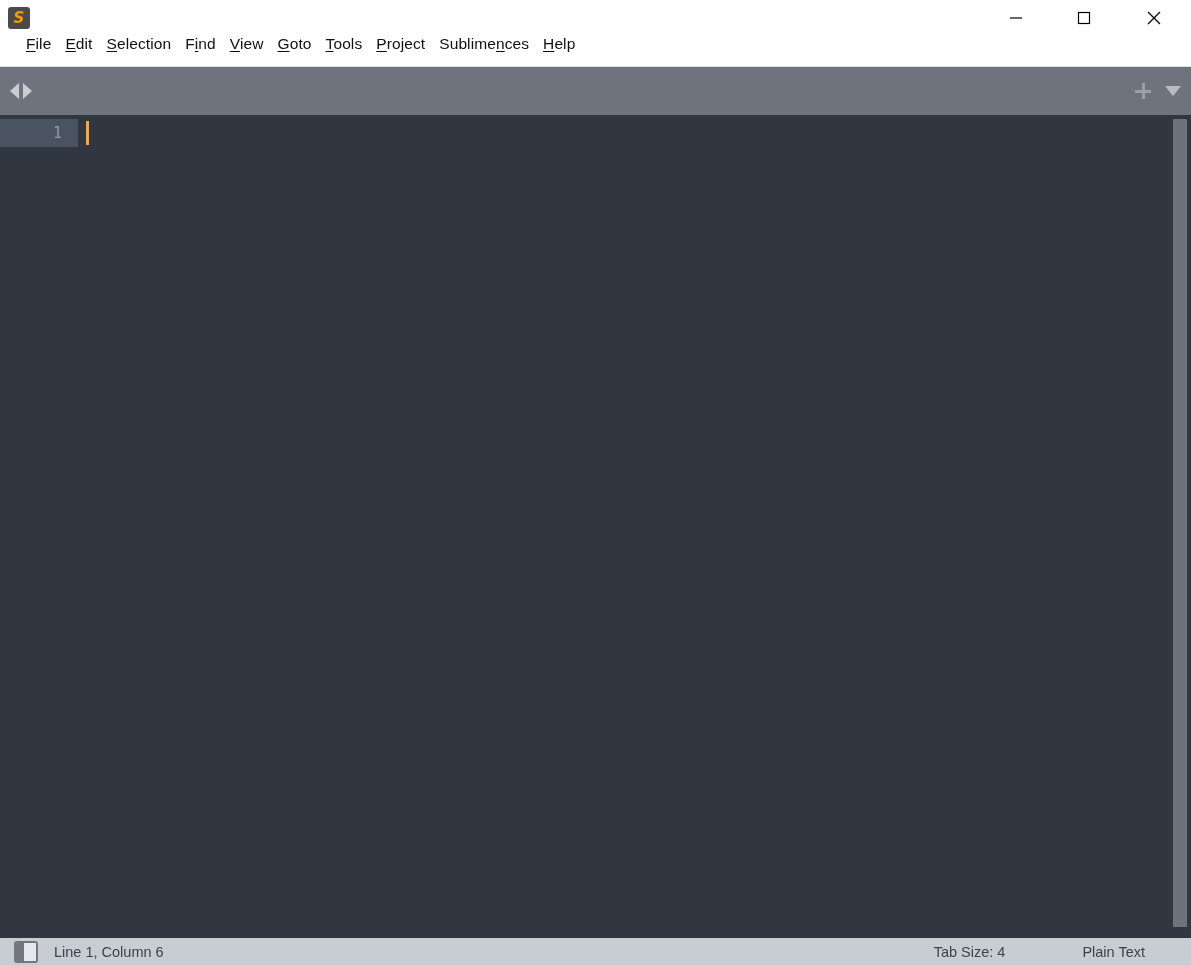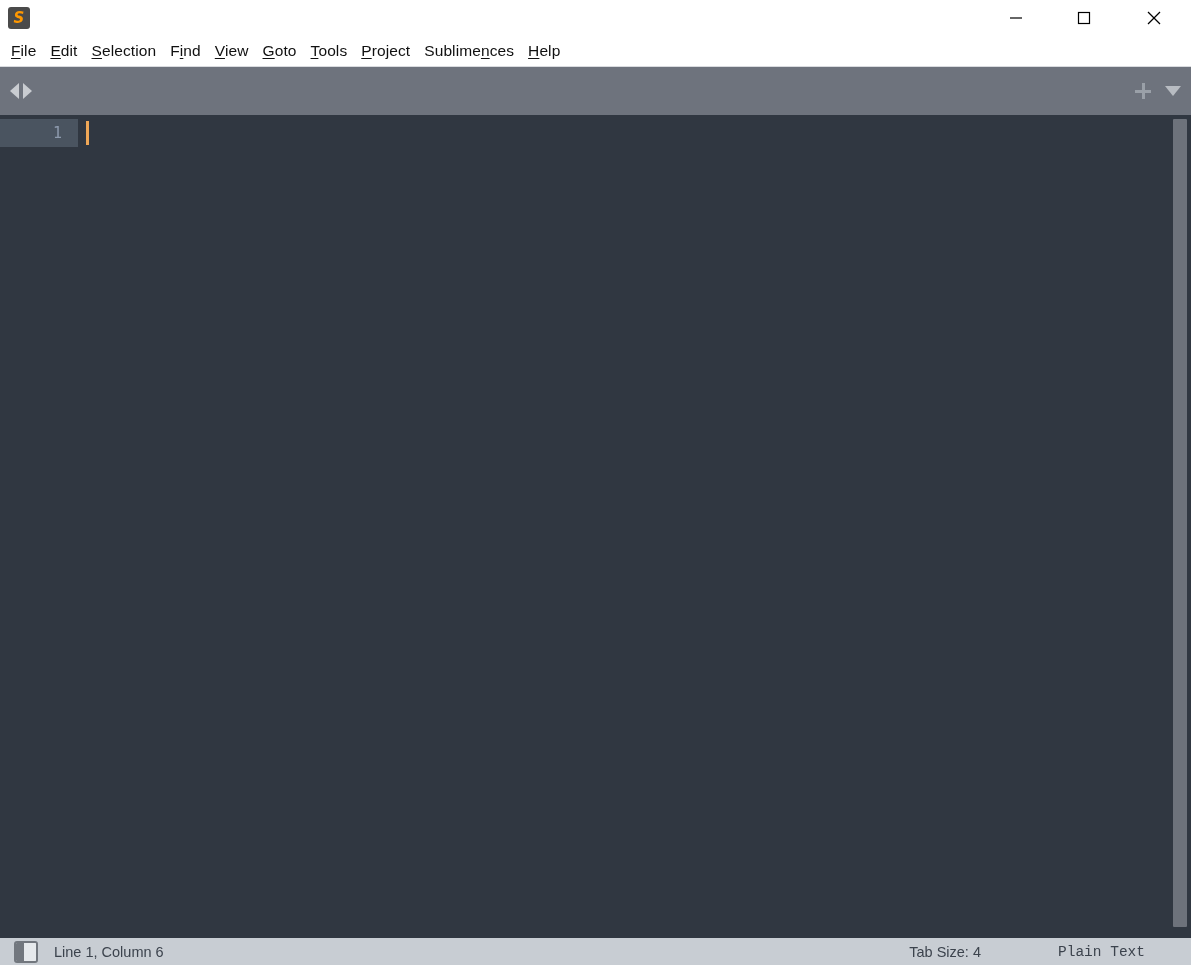--- a/index.html
+++ b/index.html
@@ -76,22 +76,22 @@
   .wc svg { display: block; }
   .wc-min { margin-right: 22px; }
   .wc-max { margin-right: 24px; }
   .wc-close { margin-right: 14px; }
 
   
   .menubar {
     height: 30px;
     background: #ffffff;
     display: flex;
-    align-items: center;
-    padding-left: 4px;
+    align-items: flex-start;
+    padding-left: 19px;
     flex: none;
   }
   .menu-item {
     font-size: 15.5px;
     color: #101010;
     padding: 0 7px;
     white-space: nowrap;
     line-height: 1;
     letter-spacing: 0.1px;
   }
@@ -233,21 +233,21 @@
   .status-line-col {
     margin-left: 16px;
     white-space: nowrap;
   }
   .status-right {
     margin-left: auto;
     display: flex;
     align-items: center;
   }
   .status-tabsize { margin-right: 77px; white-space: nowrap; }
-  .status-syntax  { margin-right: 46px; white-space: nowrap; font-family: Liberation Mono, monospace; }
+  .status-syntax  { margin-right: 46px; white-space: nowrap; }
 </style>
 </head>
 <body>
 
 <div class="app">
 
   <div class="titlebar">
     <div class="app-logo">
       <span class="glyph">S</span>
     </div>

